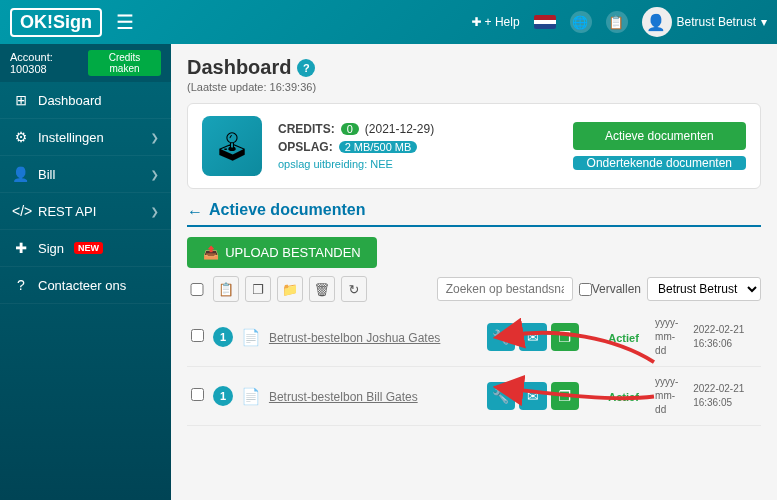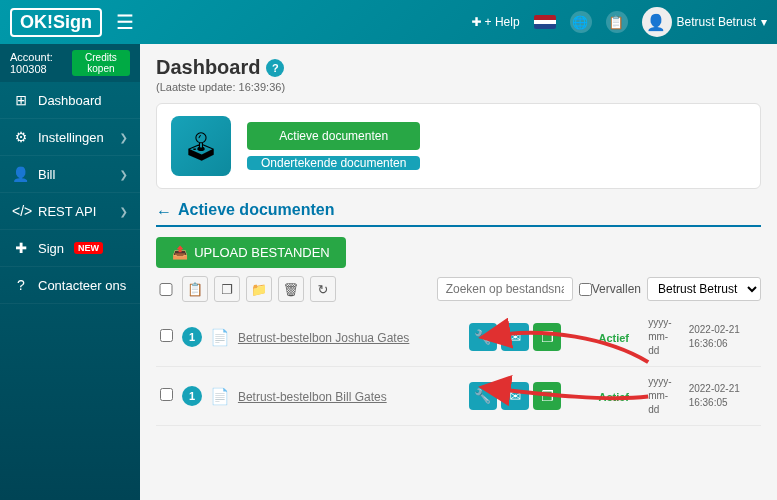--- a/index.html
+++ b/index.html
@@ -85,21 +85,21 @@
 
     
     .layout {
       display: flex;
       flex: 1;
       overflow: hidden;
     }
 
     
     .sidebar {
-      width: 140px;
+      width: 171px;
       background: linear-gradient(180deg, #006677 0%, #004455 100%);
       flex-shrink: 0;
       display: flex;
       flex-direction: column;
       overflow-y: auto;
     }
     .account-bar {
       background: #005566;
       padding: 6px 10px;
       color: white;
@@ -393,21 +393,21 @@
       <span>▾</span>
     </div>
   </div>
 </div>
 
 <div class="layout">
 
   <div class="sidebar">
     <div class="account-bar">
       <span>Account: 100308</span>
-      <button class="credits-btn">Credits kopen</button>
+      <button class="credits-btn">Credits maken</button>
     </div>
     <div class="sidebar-item">
       <span class="sidebar-icon">⊞</span>
       <span>Dashboard</span>
     </div>
     <div class="sidebar-item">
       <span class="sidebar-icon">⚙</span>
       <span>Instellingen</span>
       <span class="arrow">❯</span>
     </div>
@@ -434,20 +434,32 @@
 
   <div class="main">
     <div class="dashboard-title">
       <span>Dashboard</span>
       <span class="help-circle">?</span>
     </div>
     <div class="last-update">(Laatste update: 16:39:36)</div>
 
     <div class="info-card">
       <div class="gauge-icon">🕹</div>
+      <div class="info-details">
+        <div class="info-row">
+          <span class="info-label">CREDITS:</span>
+          <span class="badge-zero">0</span>
+          <span>(2021-12-29)</span>
+        </div>
+        <div class="info-row">
+          <span class="info-label">OPSLAG:</span>
+          <span class="badge-storage">2 MB/500 MB</span>
+        </div>
+        <div class="info-nee">opslag uitbreiding: NEE</div>
+      </div>
       <div class="info-buttons">
         <button class="btn-green">Actieve documenten</button>
         <button class="btn-teal">Ondertekende documenten</button>
       </div>
     </div>
 
     <div class="section-header">
       <span>←</span>
       <span>Actieve documenten</span>
     </div>

